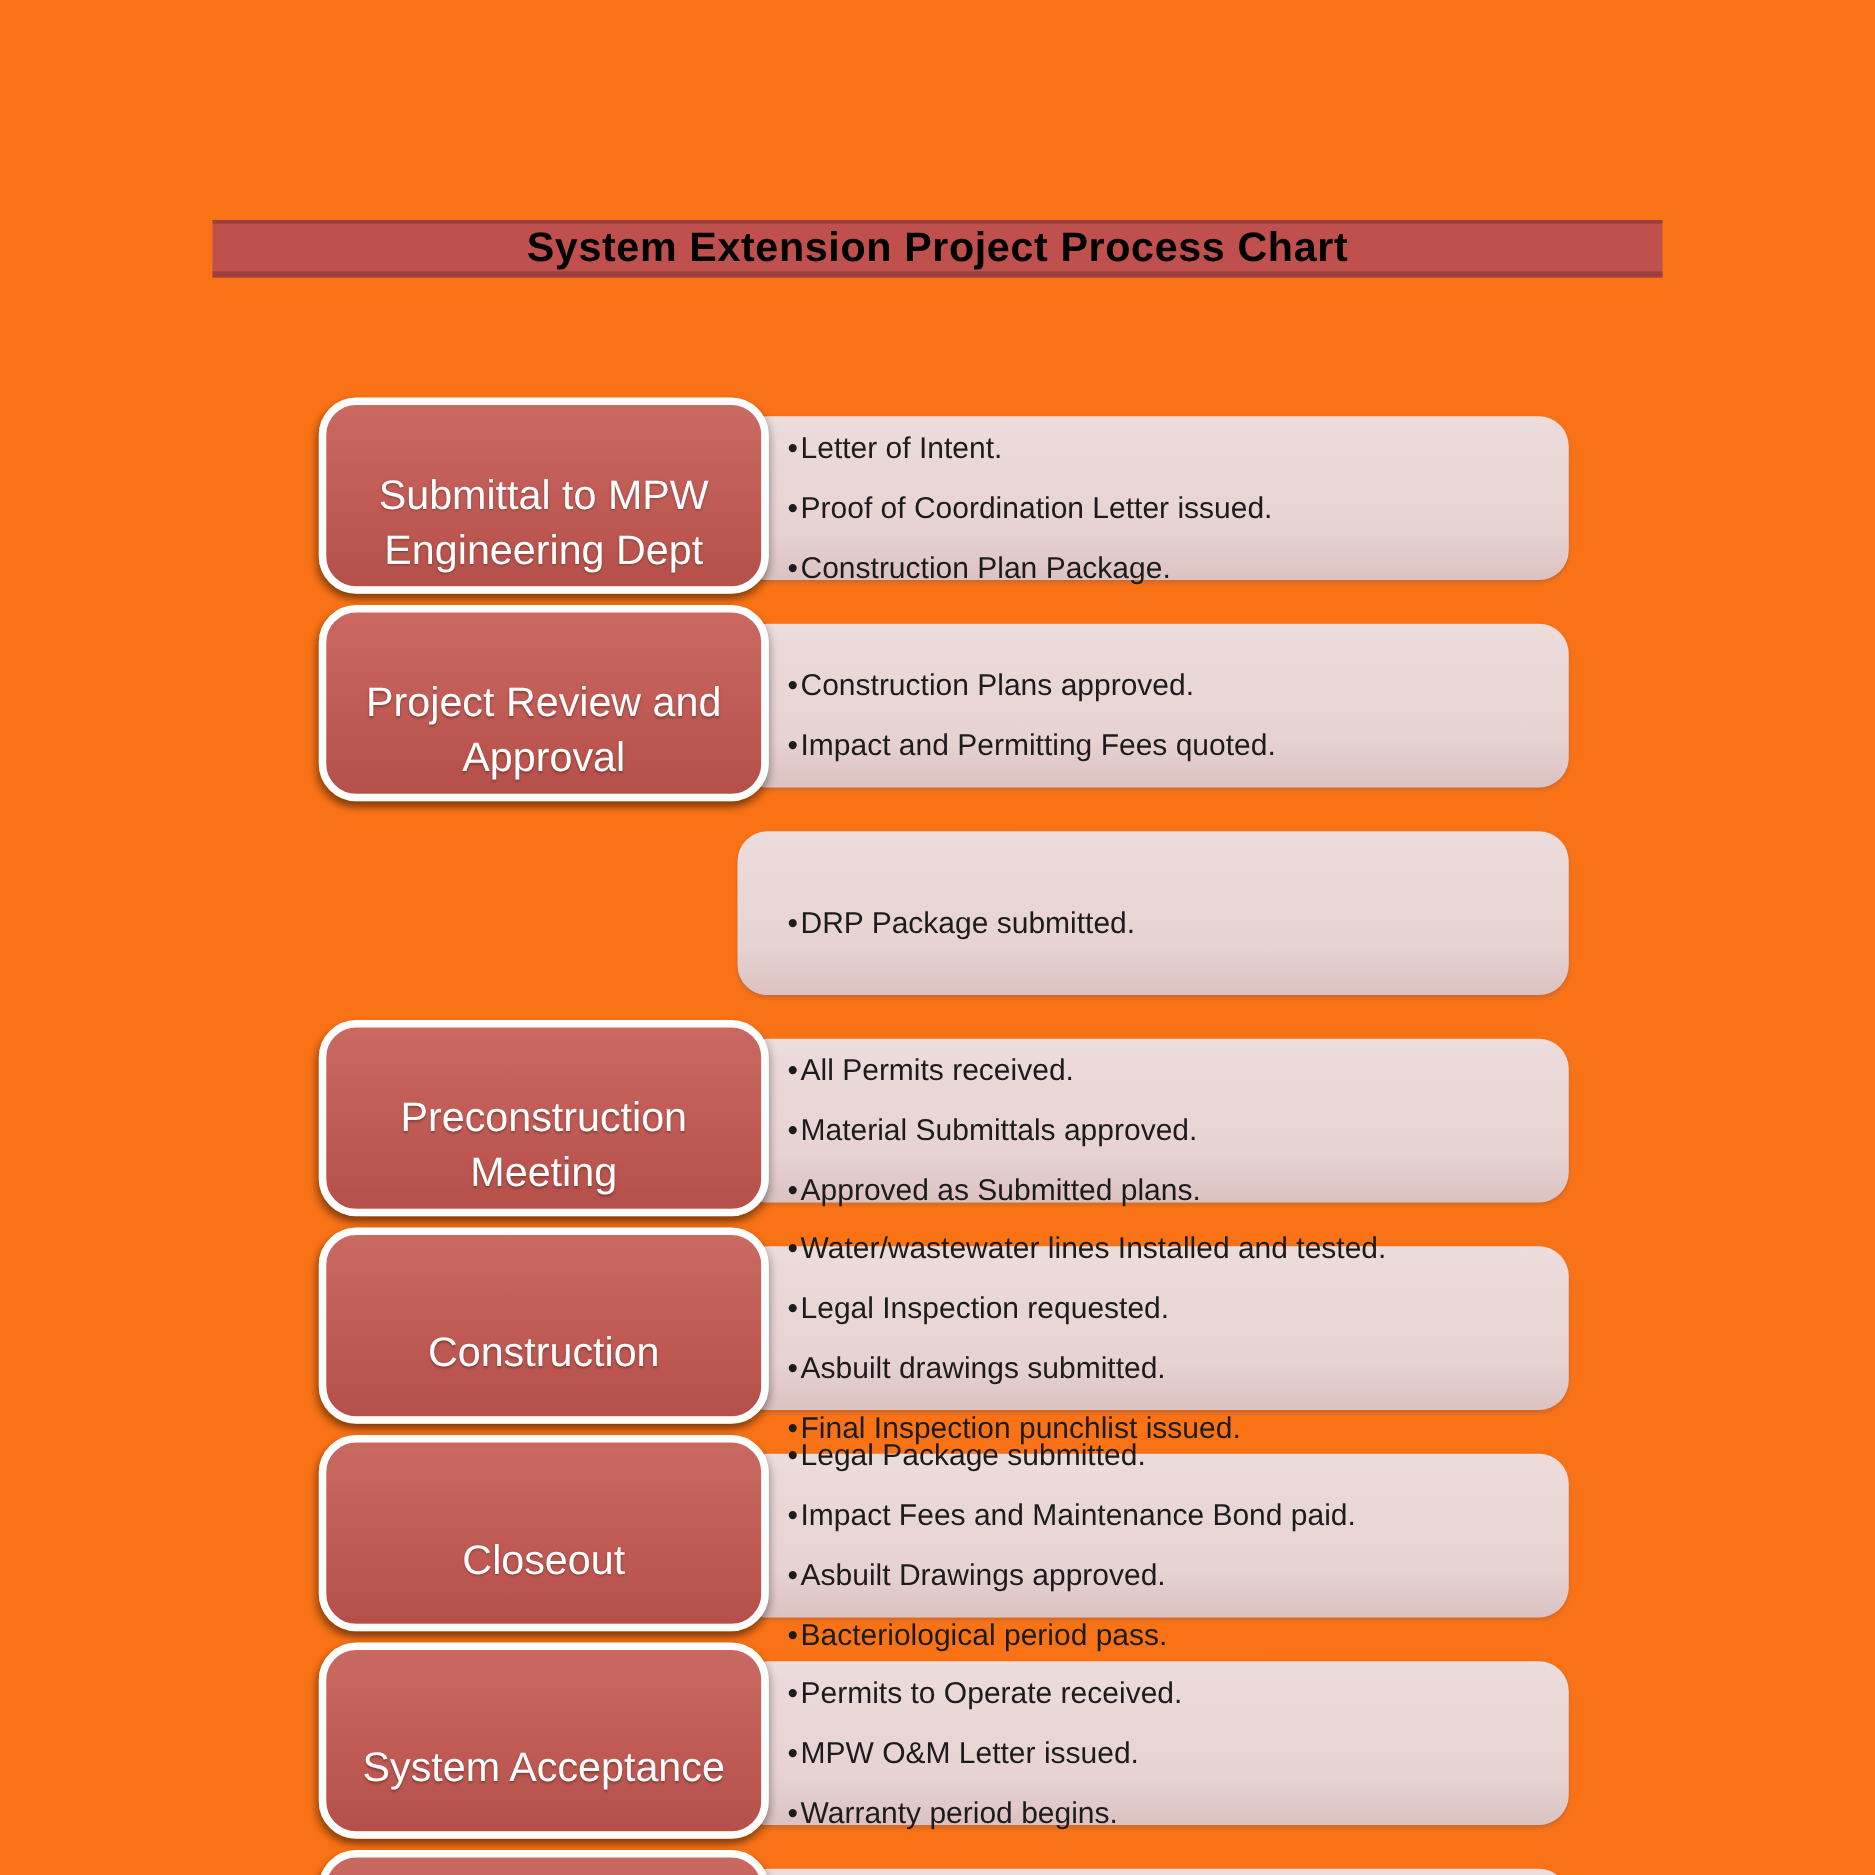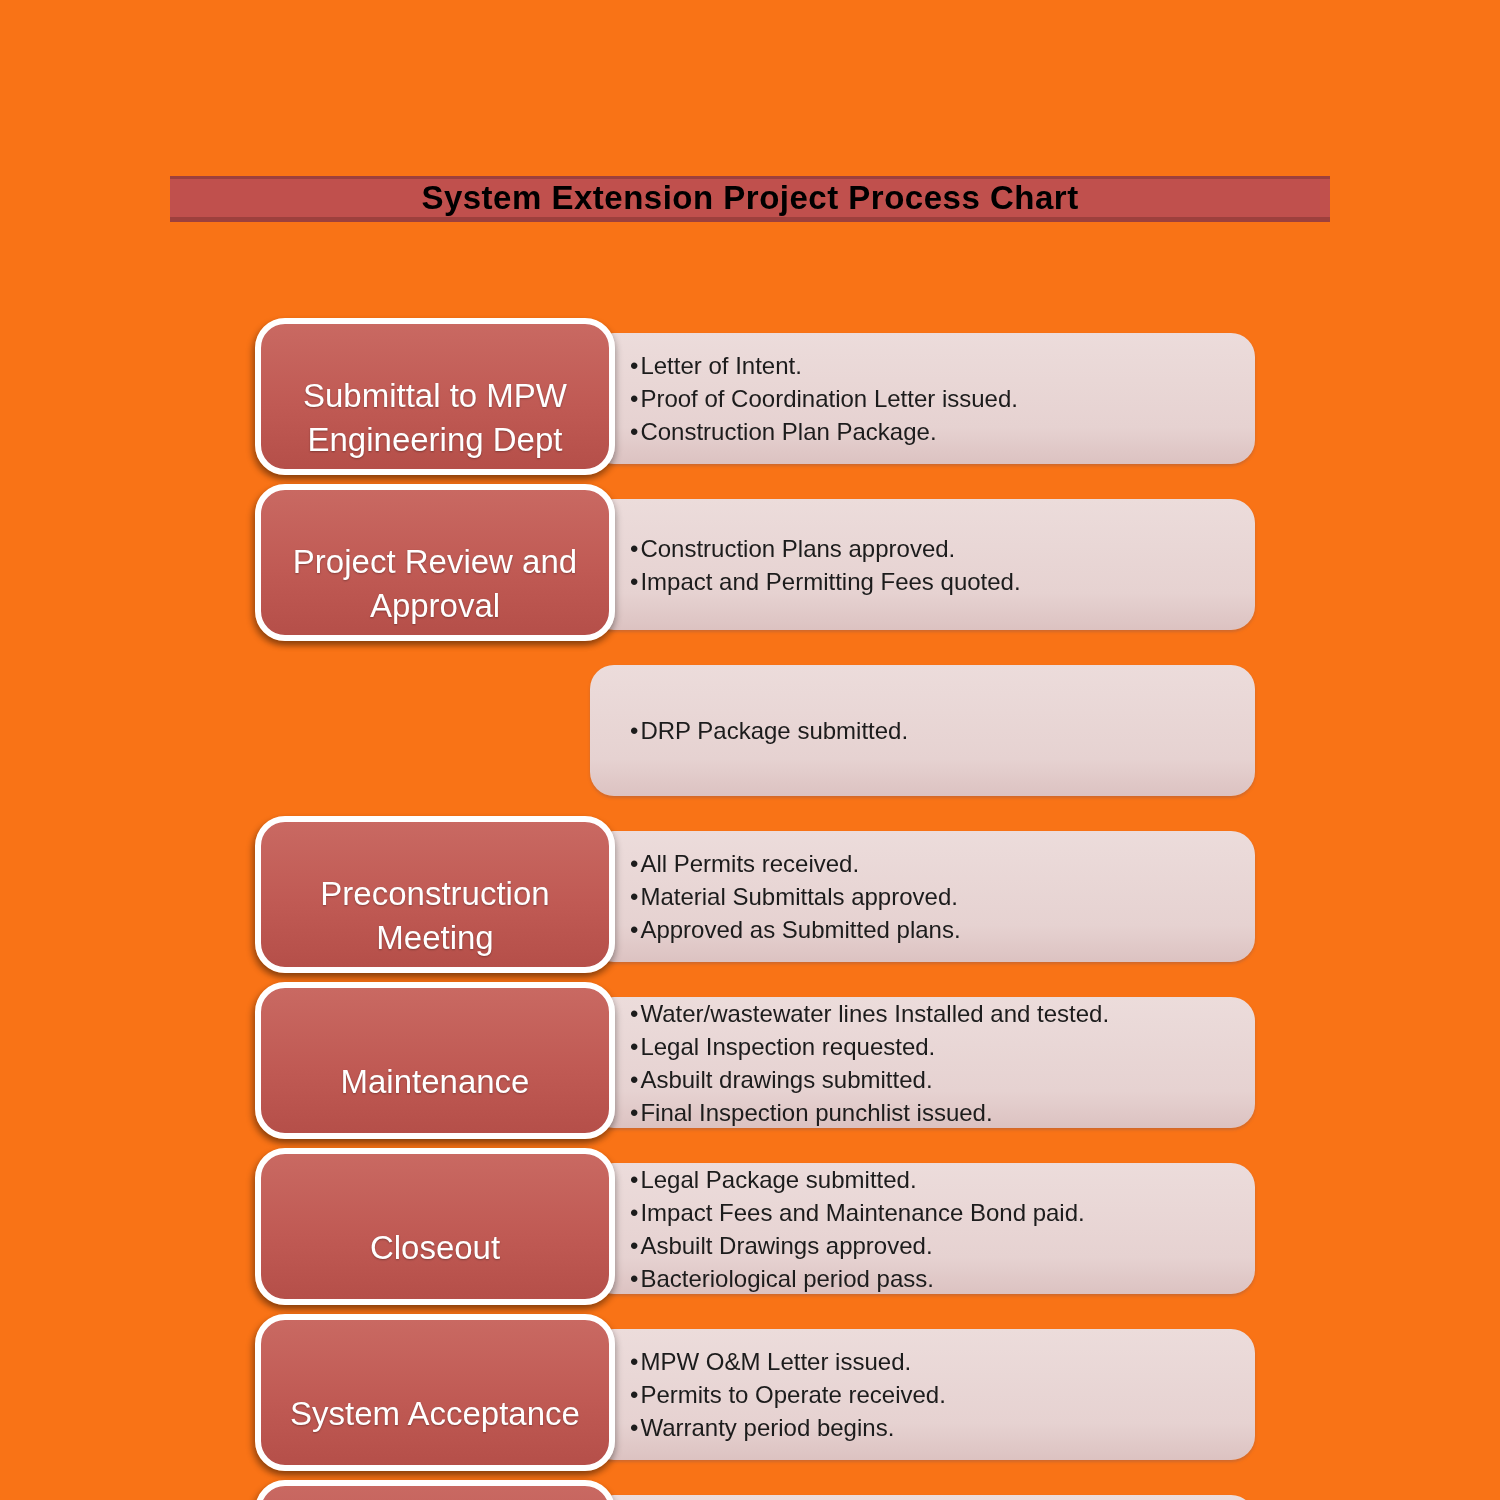--- a/index.html
+++ b/index.html
@@ -72,20 +72,21 @@
   .bullets {
     list-style: none;
     margin: 0;
     padding: 0;
   }
   .bullet {
     font-size: 24px;
     line-height: 33px;
     color: var(--detail-text, #1c1c1c);
     white-space: pre-wrap;
+    margin-top: 15px;
   }
   .bullet::before {
     content: "\2022";
     margin-right: 2px;
   }
 
   
   .stage-box {
     position: absolute;
     left: 0;
@@ -174,43 +175,43 @@
   <section class="row">
     <div class="detail-box">
       <ul class="bullets">
             <li class="bullet">Water/wastewater lines Installed and tested.</li>
             <li class="bullet">Legal Inspection requested.</li>
             <li class="bullet">Asbuilt drawings submitted.</li>
             <li class="bullet">Final Inspection punchlist issued.</li>
           </ul>
     </div>
     <div class="stage-box">
-      <span class="stage-label">Maintenance</span>
+      <span class="stage-label">Construction</span>
     </div>
   </section>
 
   <section class="row">
     <div class="detail-box">
       <ul class="bullets">
             <li class="bullet">Legal Package submitted.</li>
             <li class="bullet">Impact Fees and Maintenance Bond paid.</li>
             <li class="bullet">Asbuilt Drawings approved.</li>
             <li class="bullet">Bacteriological period pass.</li>
           </ul>
     </div>
     <div class="stage-box">
       <span class="stage-label">Closeout</span>
     </div>
   </section>
 
   <section class="row">
     <div class="detail-box">
       <ul class="bullets">
+            <li class="bullet">Permits to Operate received.</li>
             <li class="bullet">MPW O&amp;M Letter issued.</li>
-            <li class="bullet">Permits to Operate received.</li>
             <li class="bullet">Warranty period begins.</li>
           </ul>
     </div>
     <div class="stage-box">
       <span class="stage-label">System Acceptance</span>
     </div>
   </section>
 
   <section class="row">
     <div class="detail-box">

